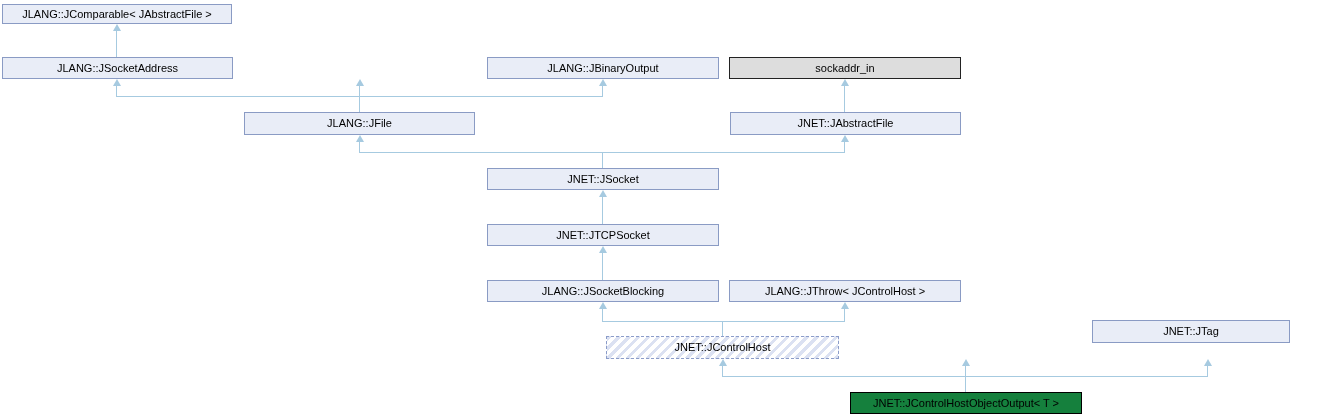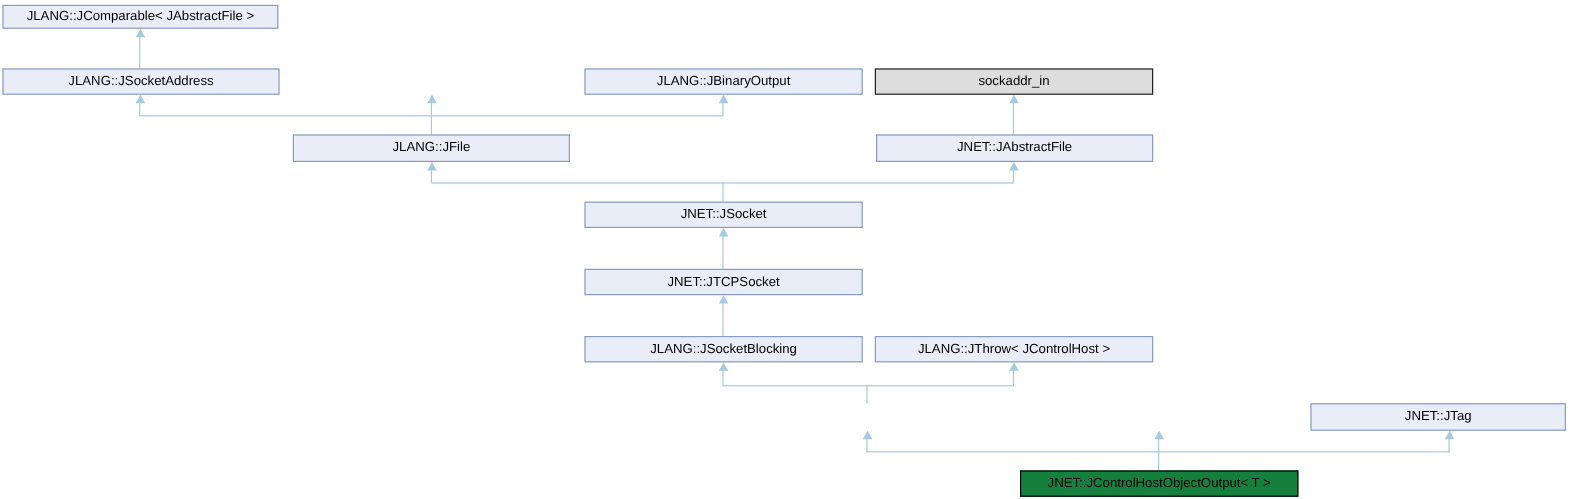--- a/index.html
+++ b/index.html
@@ -125,23 +125,26 @@
   </div>
 
   <div class="node" style="left:487px;top:280px;width:232px;height:22px">
     <span class="lbl">JLANG::JSocketBlocking</span>
   </div>
 
   <div class="node" style="left:729px;top:280px;width:232px;height:22px">
     <span class="lbl">JLANG::JThrow&lt; JControlHost &gt;</span>
   </div>
 
+  <div class="node dashed" style="left:606px;top:336px;width:233px;height:23px">
+    <span class="lbl">JNET::JControlHost</span>
+  </div>
 
 
-  <div class="node" style="left:1092px;top:336px;width:213px;height:23px">
+  <div class="node" style="left:1092px;top:320px;width:198px;height:23px">
     <span class="lbl">JNET::JTag</span>
   </div>
 
   <div class="node current" style="left:850px;top:392px;width:232px;height:22px">
     <span class="lbl">JNET::JControlHostObjectOutput&lt; T &gt;</span>
   </div>
 
 </div>
 
 </body></html>

